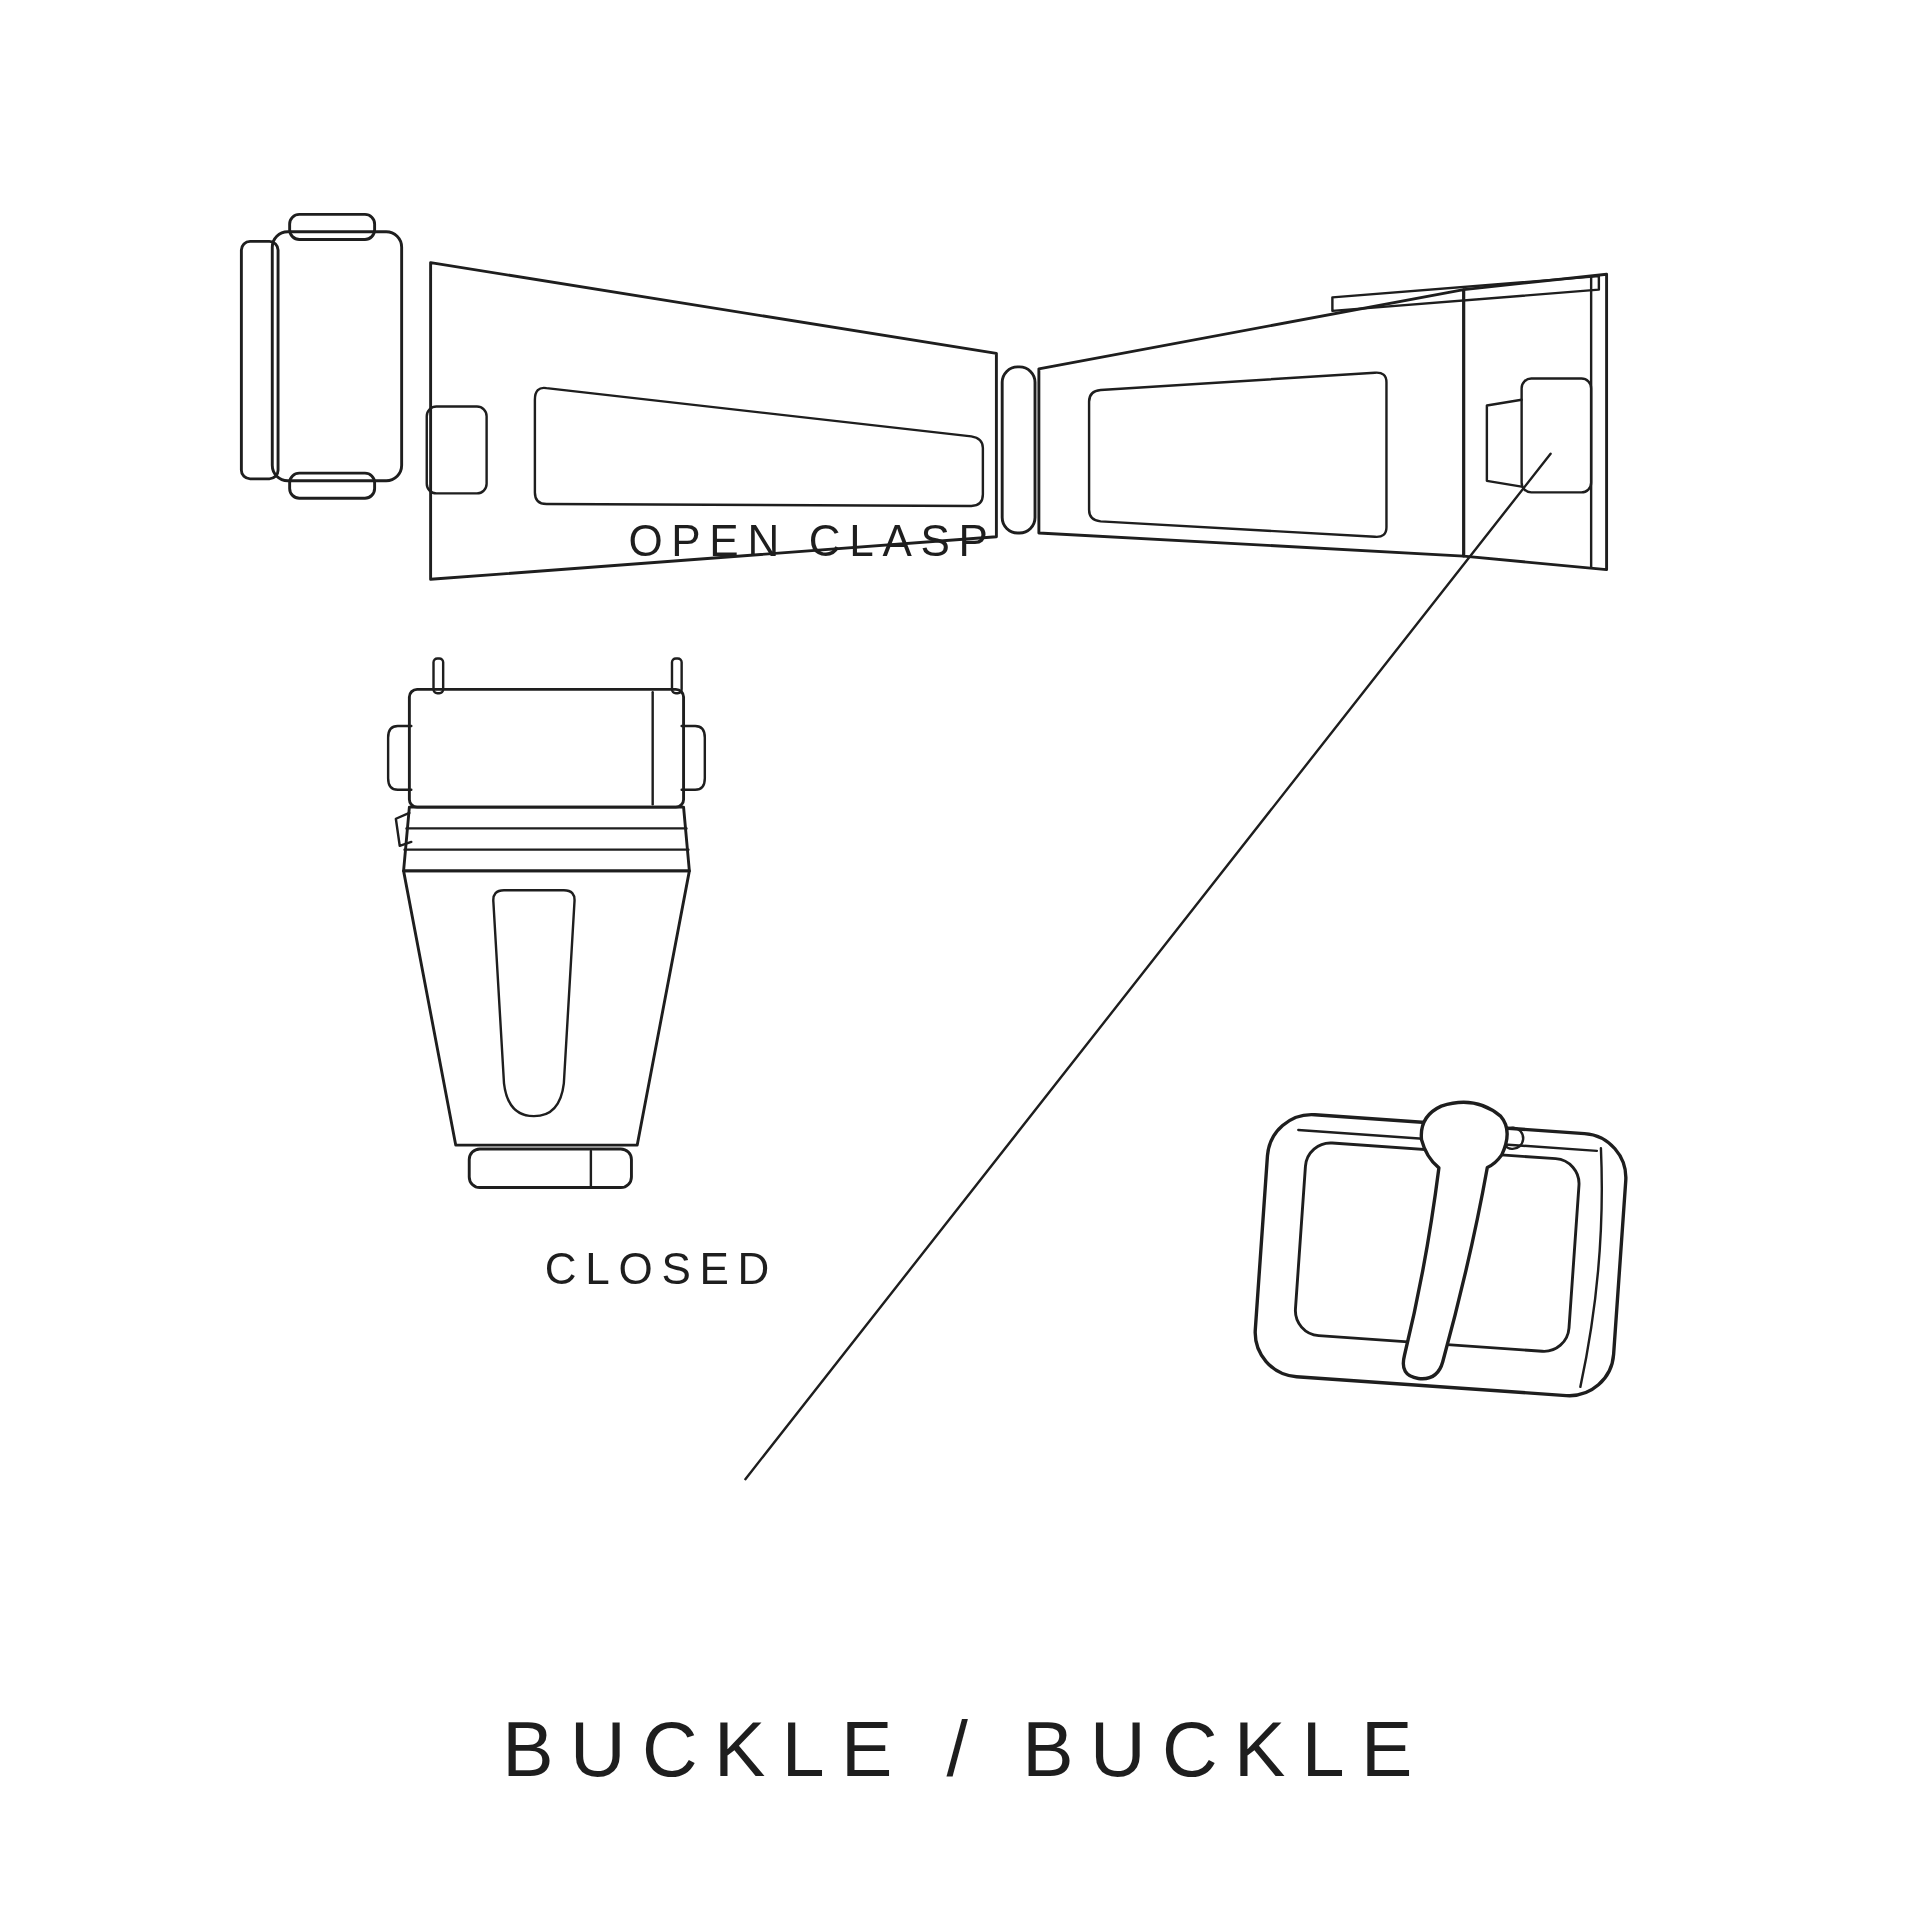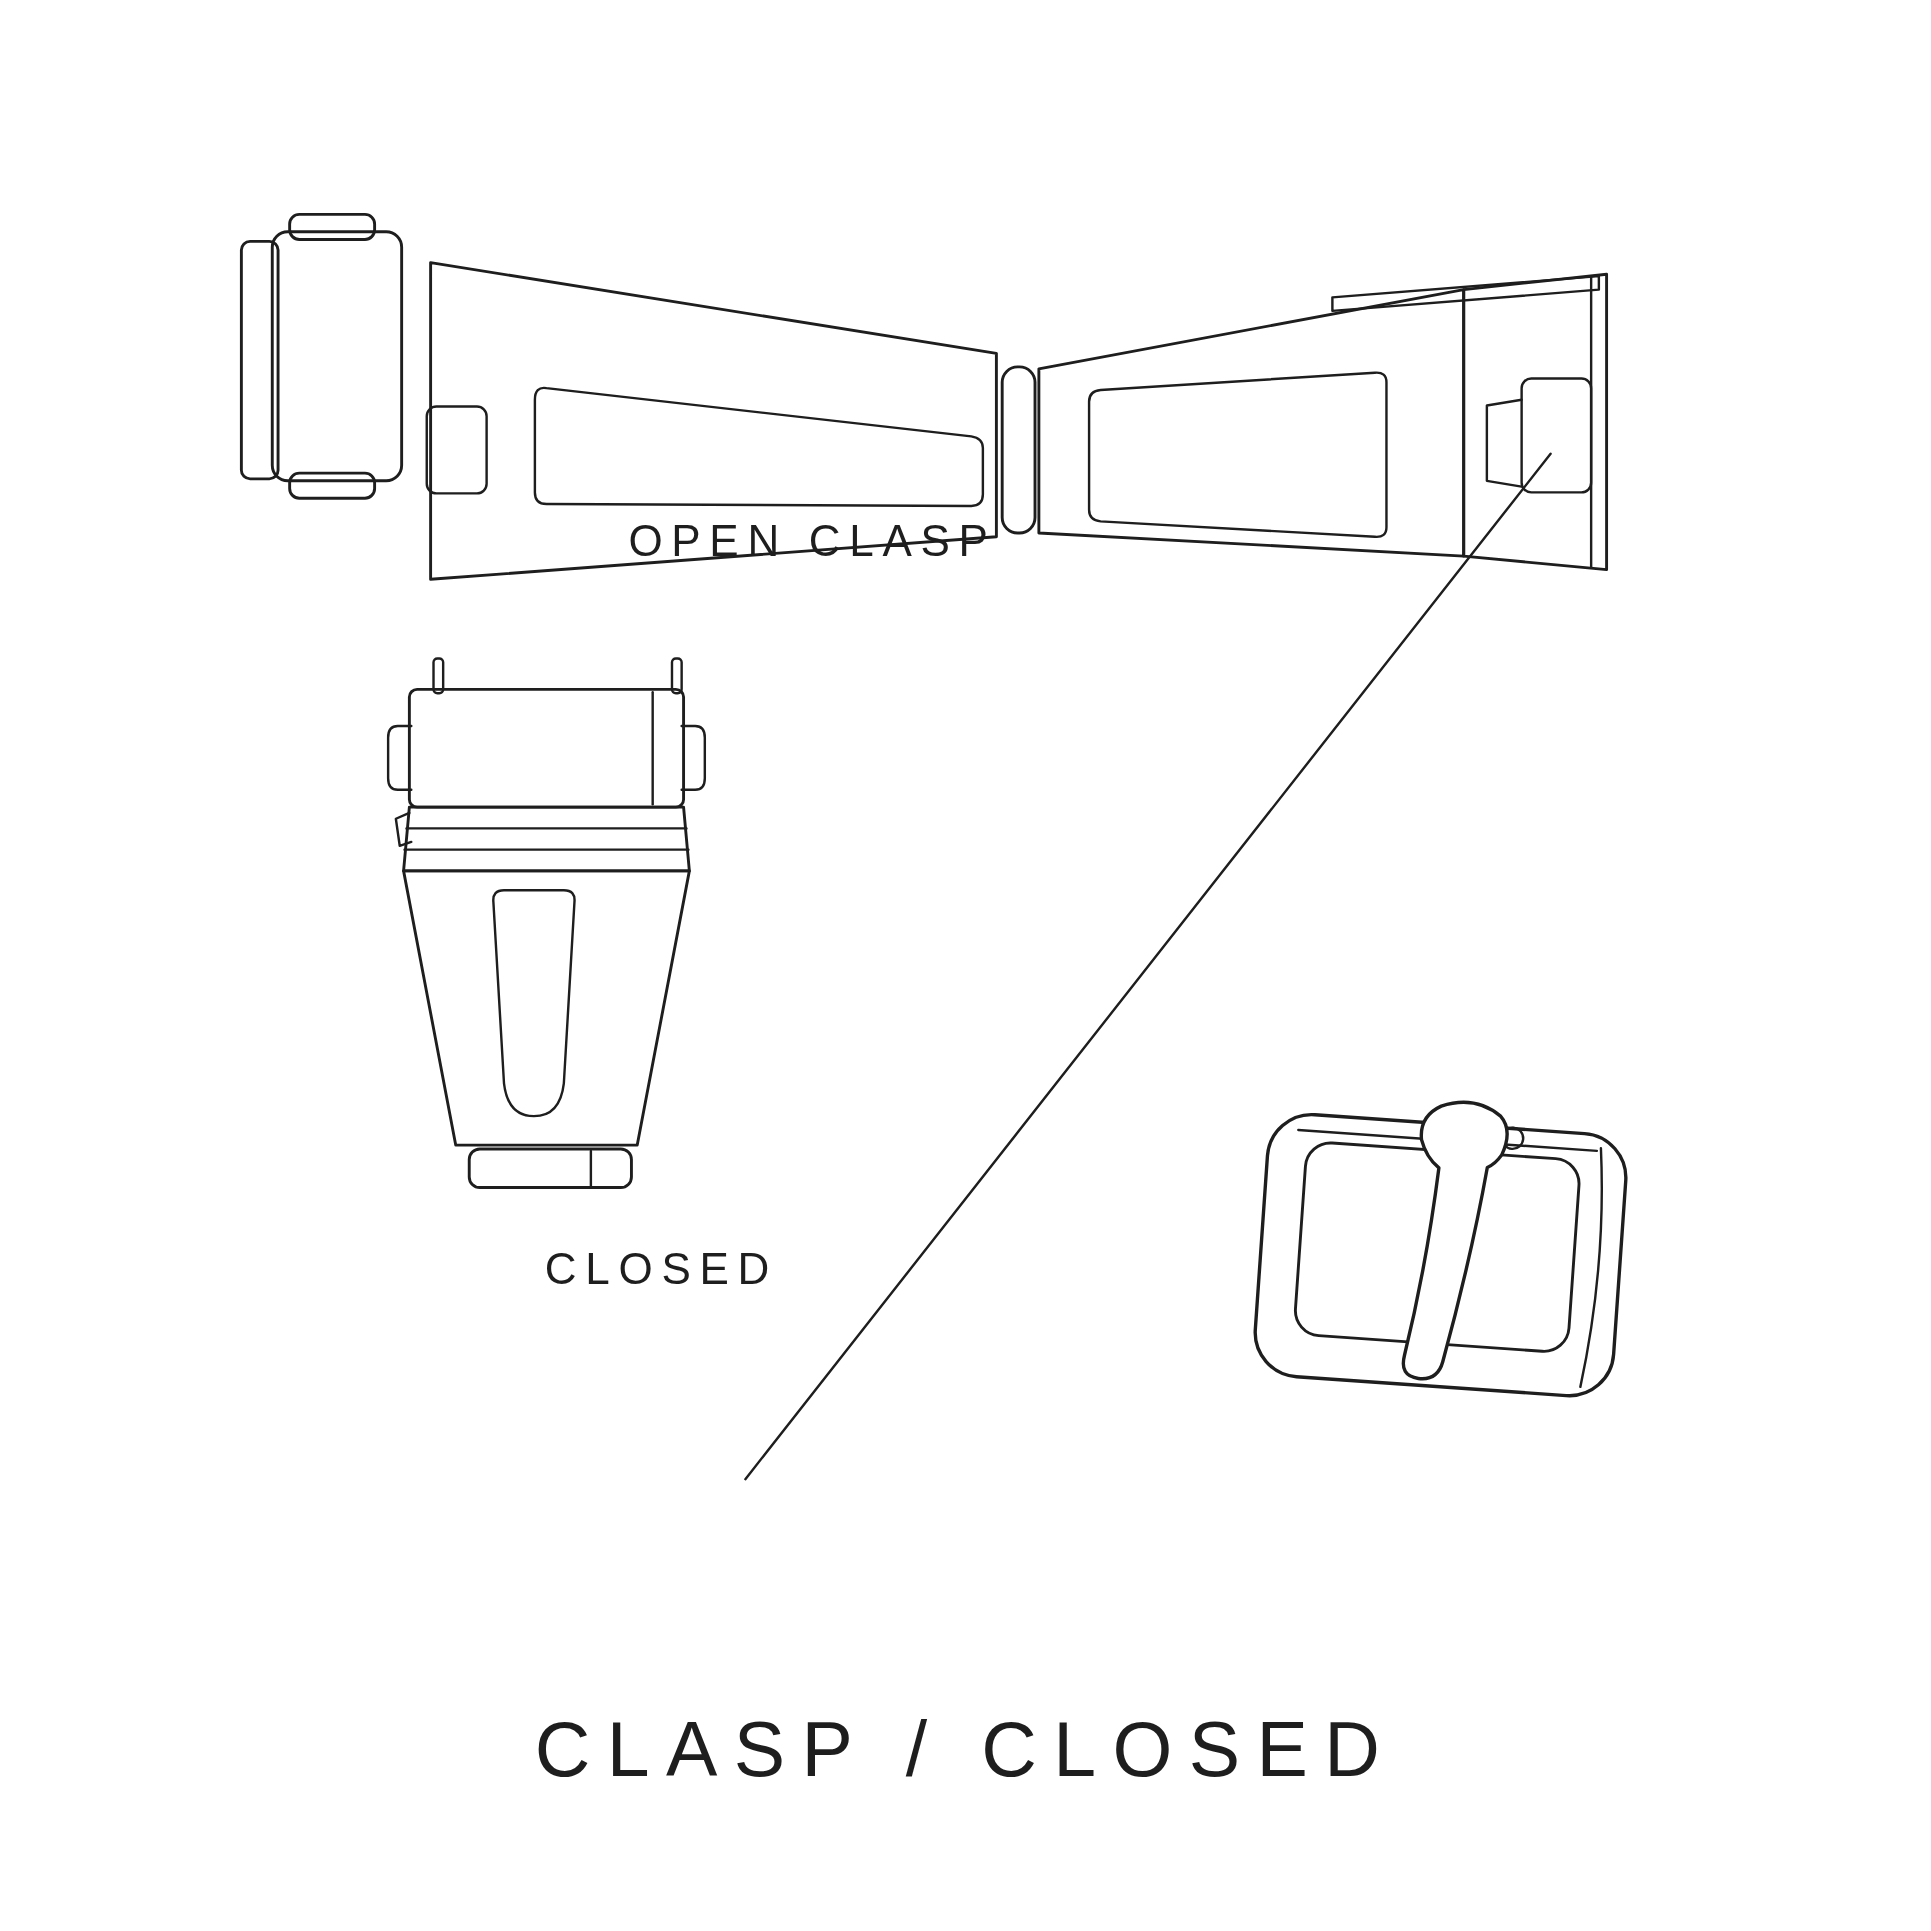--- a/index.html
+++ b/index.html
@@ -117,16 +117,16 @@
 
       <path class="fill-white sw-thick" d="M1482 1146 Q1516 1132 1544 1152 Q1558 1166 1548 1192 Q1542 1202 1534 1206
                C1526 1280 1514 1350 1502 1410 Q1498 1430 1478 1429 Q1458 1428 1462 1406
                C1472 1348 1480 1280 1484 1210 Q1470 1200 1464 1182 Q1460 1158 1482 1146 Z"></path>
     </g>
 
   </svg>
 
   <div class="label label-open">OPEN CLASP</div>
   <div class="label label-closed">CLOSED</div>
-  <div class="label label-title">CLASP / CLOSED</div>
+  <div class="label label-title">BUCKLE / BUCKLE</div>
 
 </div>
 
 
 </body></html>

